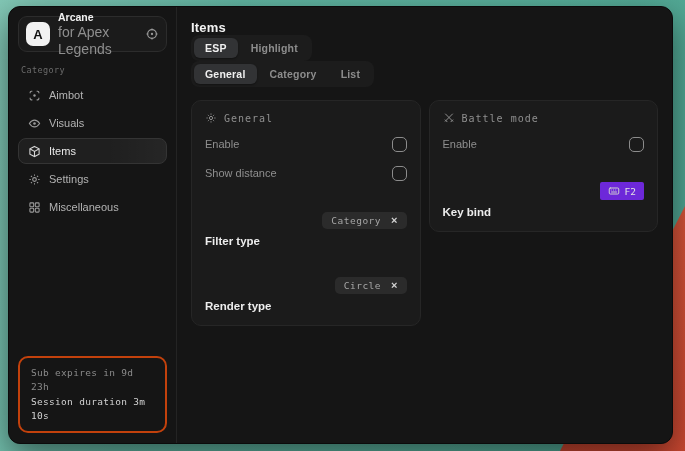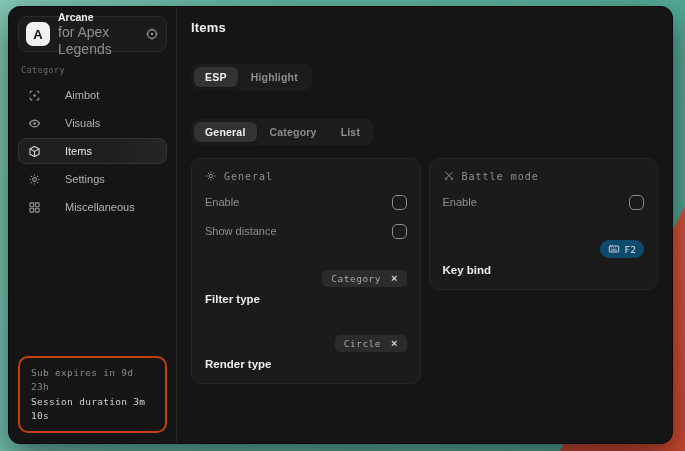--- a/index.html
+++ b/index.html
@@ -40,21 +40,21 @@
   .brand-name { font-size:10.5px; font-weight:700; color:#f0f0f0; }
   .brand-sub  { font-size:14px; color:#8f8f8f; margin-top:1px; }
   .brand-action { color:#9a9a9a; display:flex; align-items:center; cursor:pointer; }
   .cat-label {
     font-family:"DejaVu Sans Mono", monospace;
     font-size:8.5px; color:#6b6b6b; letter-spacing:.4px;
     margin:13px 3px 7px 3px;
   }
   .nav { display:flex; flex-direction:column; gap:2px; }
   .nav-item {
-    display:flex; align-items:center; gap:24px;
+    display:flex; align-items:center; gap:8px;
     height:26px; padding:0 9px; border-radius:8px;
     border:1px solid transparent; color:#b3b3b3; cursor:pointer;
   }
   .nav-item .icon { color:#9a9a9a; display:flex; align-items:center; }
   .nav-label { font-size:11px; }
   .nav-item.active {
     background:#1f1f1f; border-color:#343434; color:#e9e9e9;
     background-image:linear-gradient(to right, rgba(255,255,255,0) 60%, rgba(255,255,255,.03));
   }
   .nav-item.active .icon { color:#d6d6d6; }
@@ -63,21 +63,21 @@
     border:2px solid #c2410c; border-radius:10px; padding:8px 11px;
     font-family:"DejaVu Sans Mono", monospace; line-height:1.5;
   }
   .sub-line1 { font-size:9.5px; color:#8a8a8a; letter-spacing:.3px; }
   .sub-line2 { font-size:9.5px; color:#d2d2d2; letter-spacing:.3px; }
   
   .main { flex:1; padding:13px 14px; display:flex; flex-direction:column; }
   .page-title { font-size:13px; font-weight:700; color:#f2f2f2; letter-spacing:.2px; }
   .tab-group {
     display:inline-flex; align-self:flex-start; gap:2px;
-    background:#1c1c1c; border-radius:8px; padding:3px; margin-top:29px;
+    background:#1c1c1c; border-radius:8px; padding:3px; margin-top:0;
   }
   .tab {
     border:none; background:transparent; color:#8d8d8d;
     font-family:"Liberation Sans", sans-serif;
     font-size:10.5px; font-weight:600; letter-spacing:.2px;
     padding:4px 11px; border-radius:6px; cursor:pointer;
   }
   .tab.active { background:#323335; color:#f0f0f0; box-shadow:0 1px 2px rgba(0,0,0,.35); }
   .panels { display:flex; gap:8px; align-items:flex-start; margin-top:13px; }
   .panel {
@@ -102,21 +102,21 @@
     background:#2b2b2b; border:none; border-radius:5px;
     padding:3px 9px; cursor:pointer;
   }
   .select-value {
     font-family:"DejaVu Sans Mono", monospace;
     font-size:9.5px; letter-spacing:.5px; color:#a6a6a6;
   }
   .close { font-size:11px; font-weight:700; color:#d4d4d4; line-height:1; }
   .keybind {
     display:flex; align-items:center; gap:5px;
-    background:#0c4a6e; border:none; border-radius:9px;
+    background:#6d28d9; border:none; border-radius:2px;
     padding:3px 8px; cursor:pointer; color:#d9d9d9;
   }
   .keybind .icon { display:flex; align-items:center; color:#cfcfcf; }
   .keybind-value {
     font-family:"DejaVu Sans Mono", monospace;
     font-size:9.5px; color:#e2e2e2;
   }
   svg { display:block; }
 </style>
 </head>

